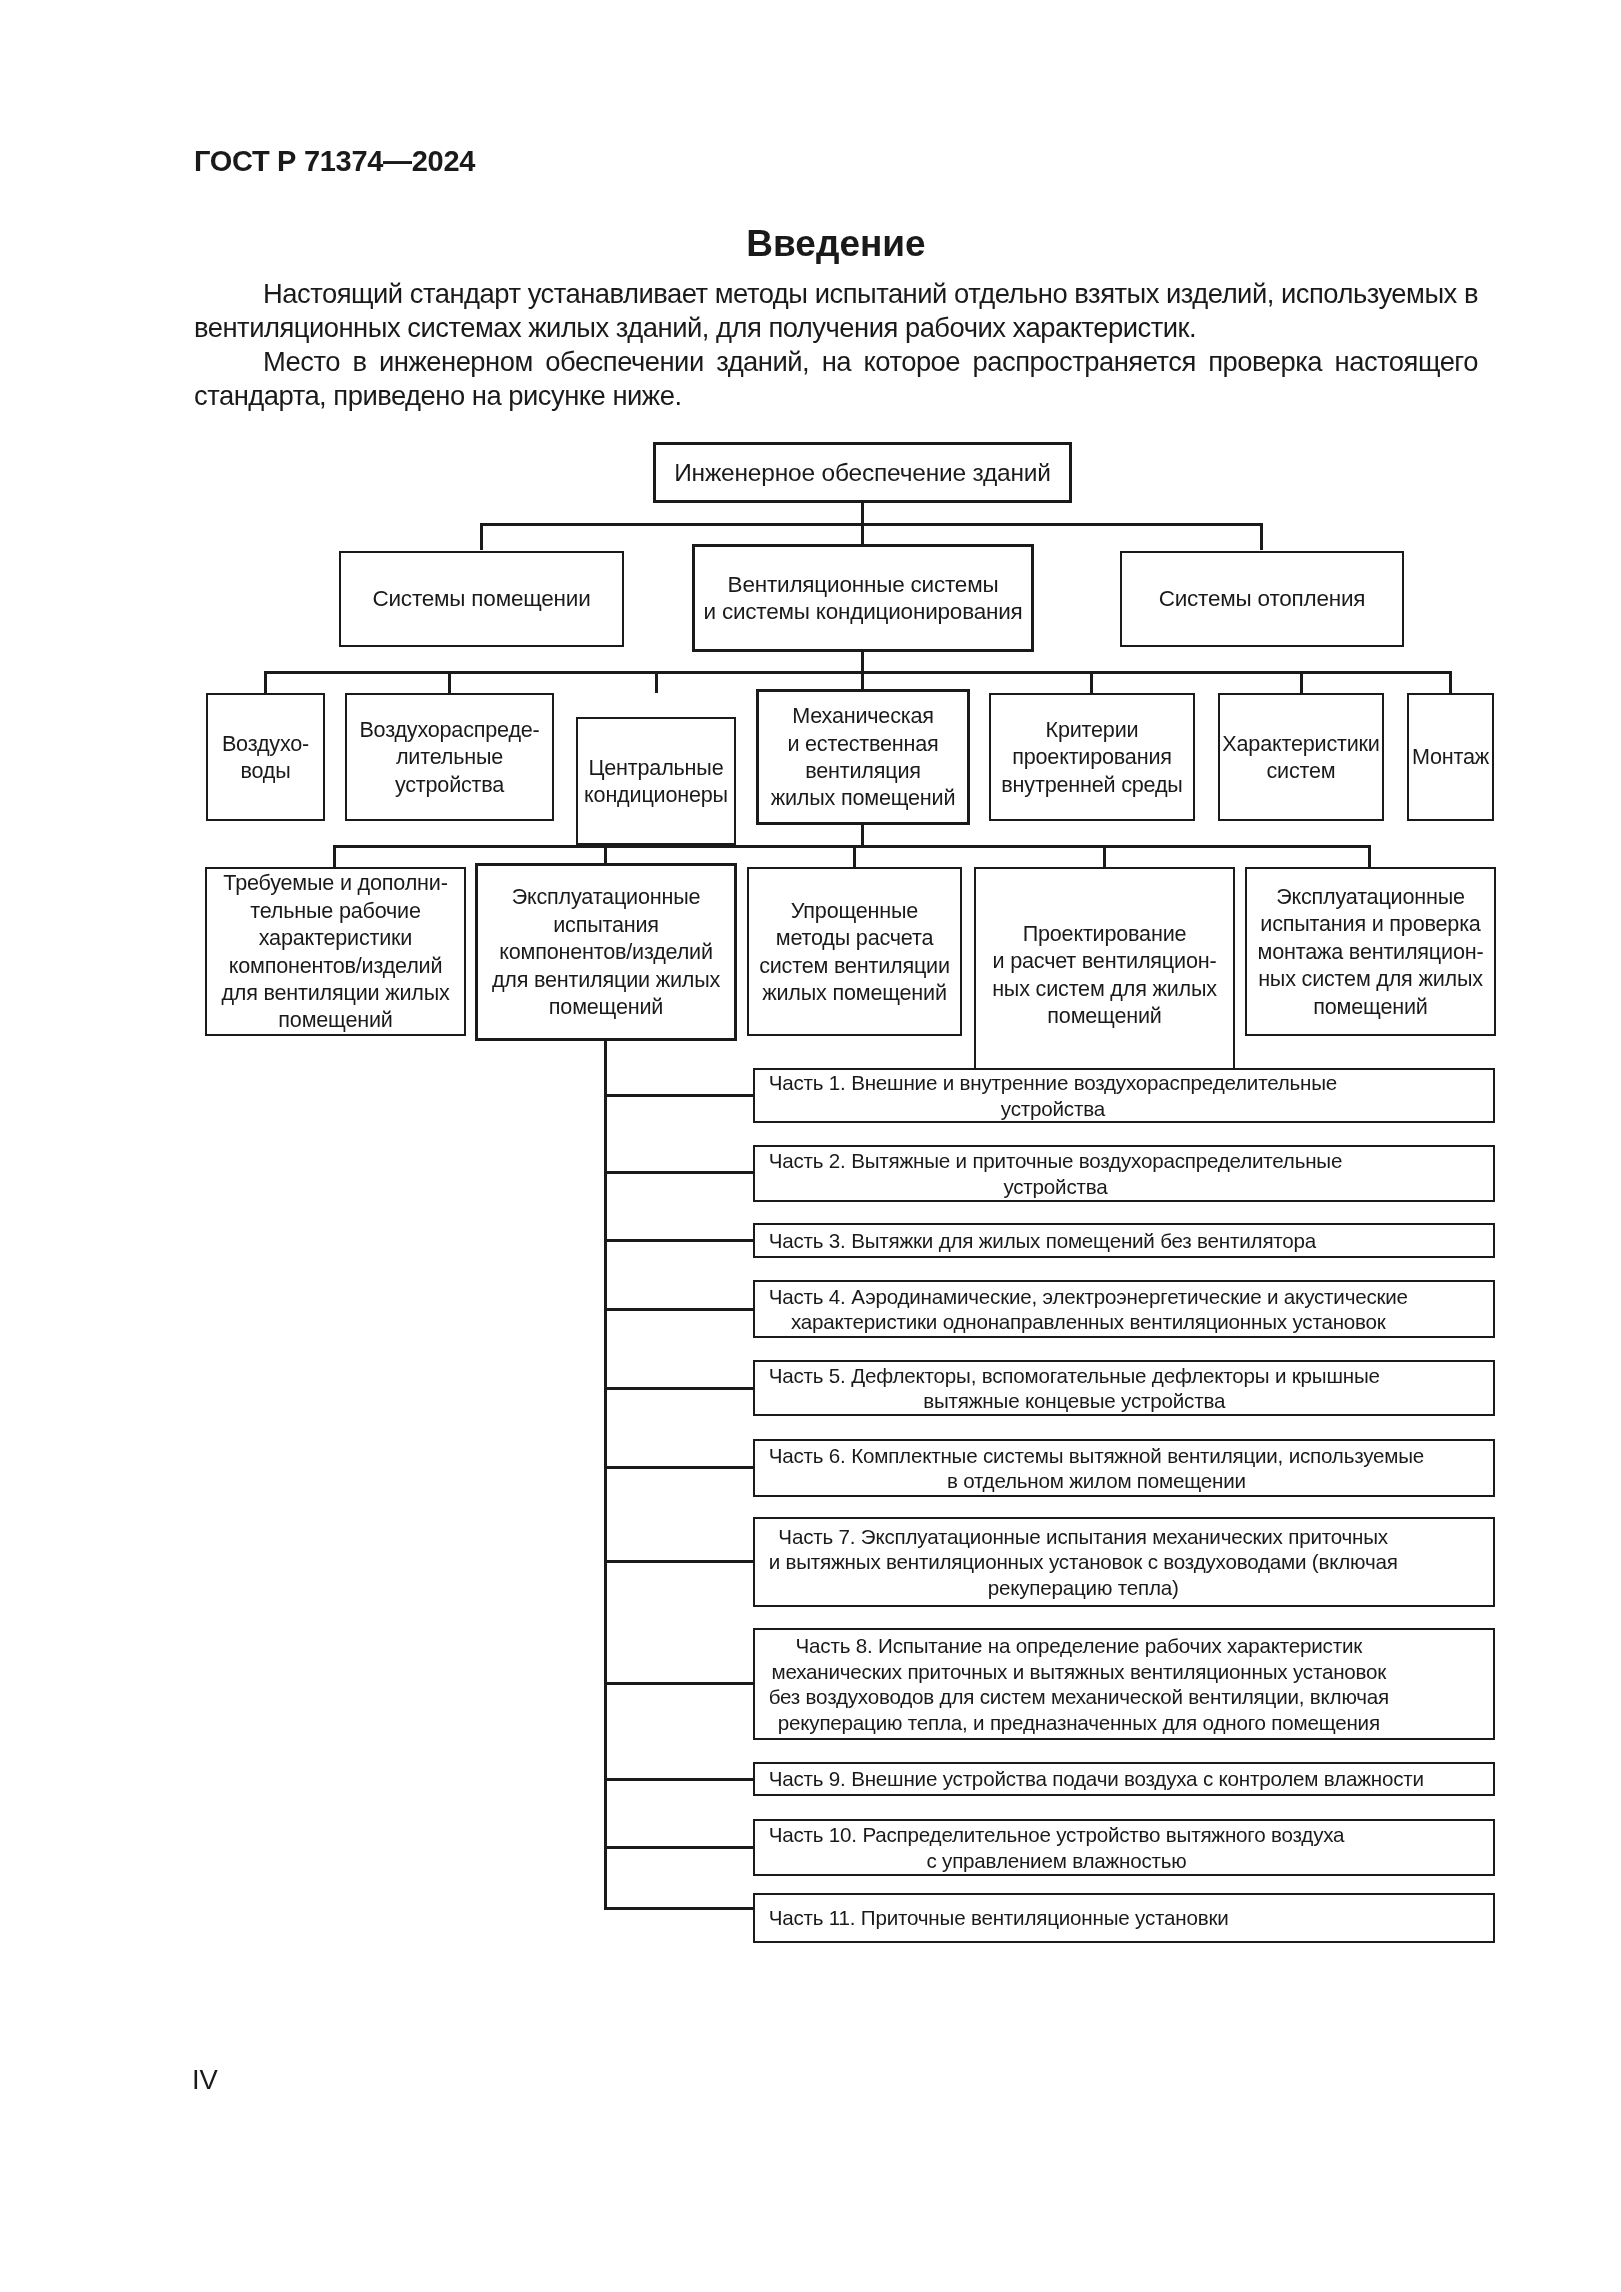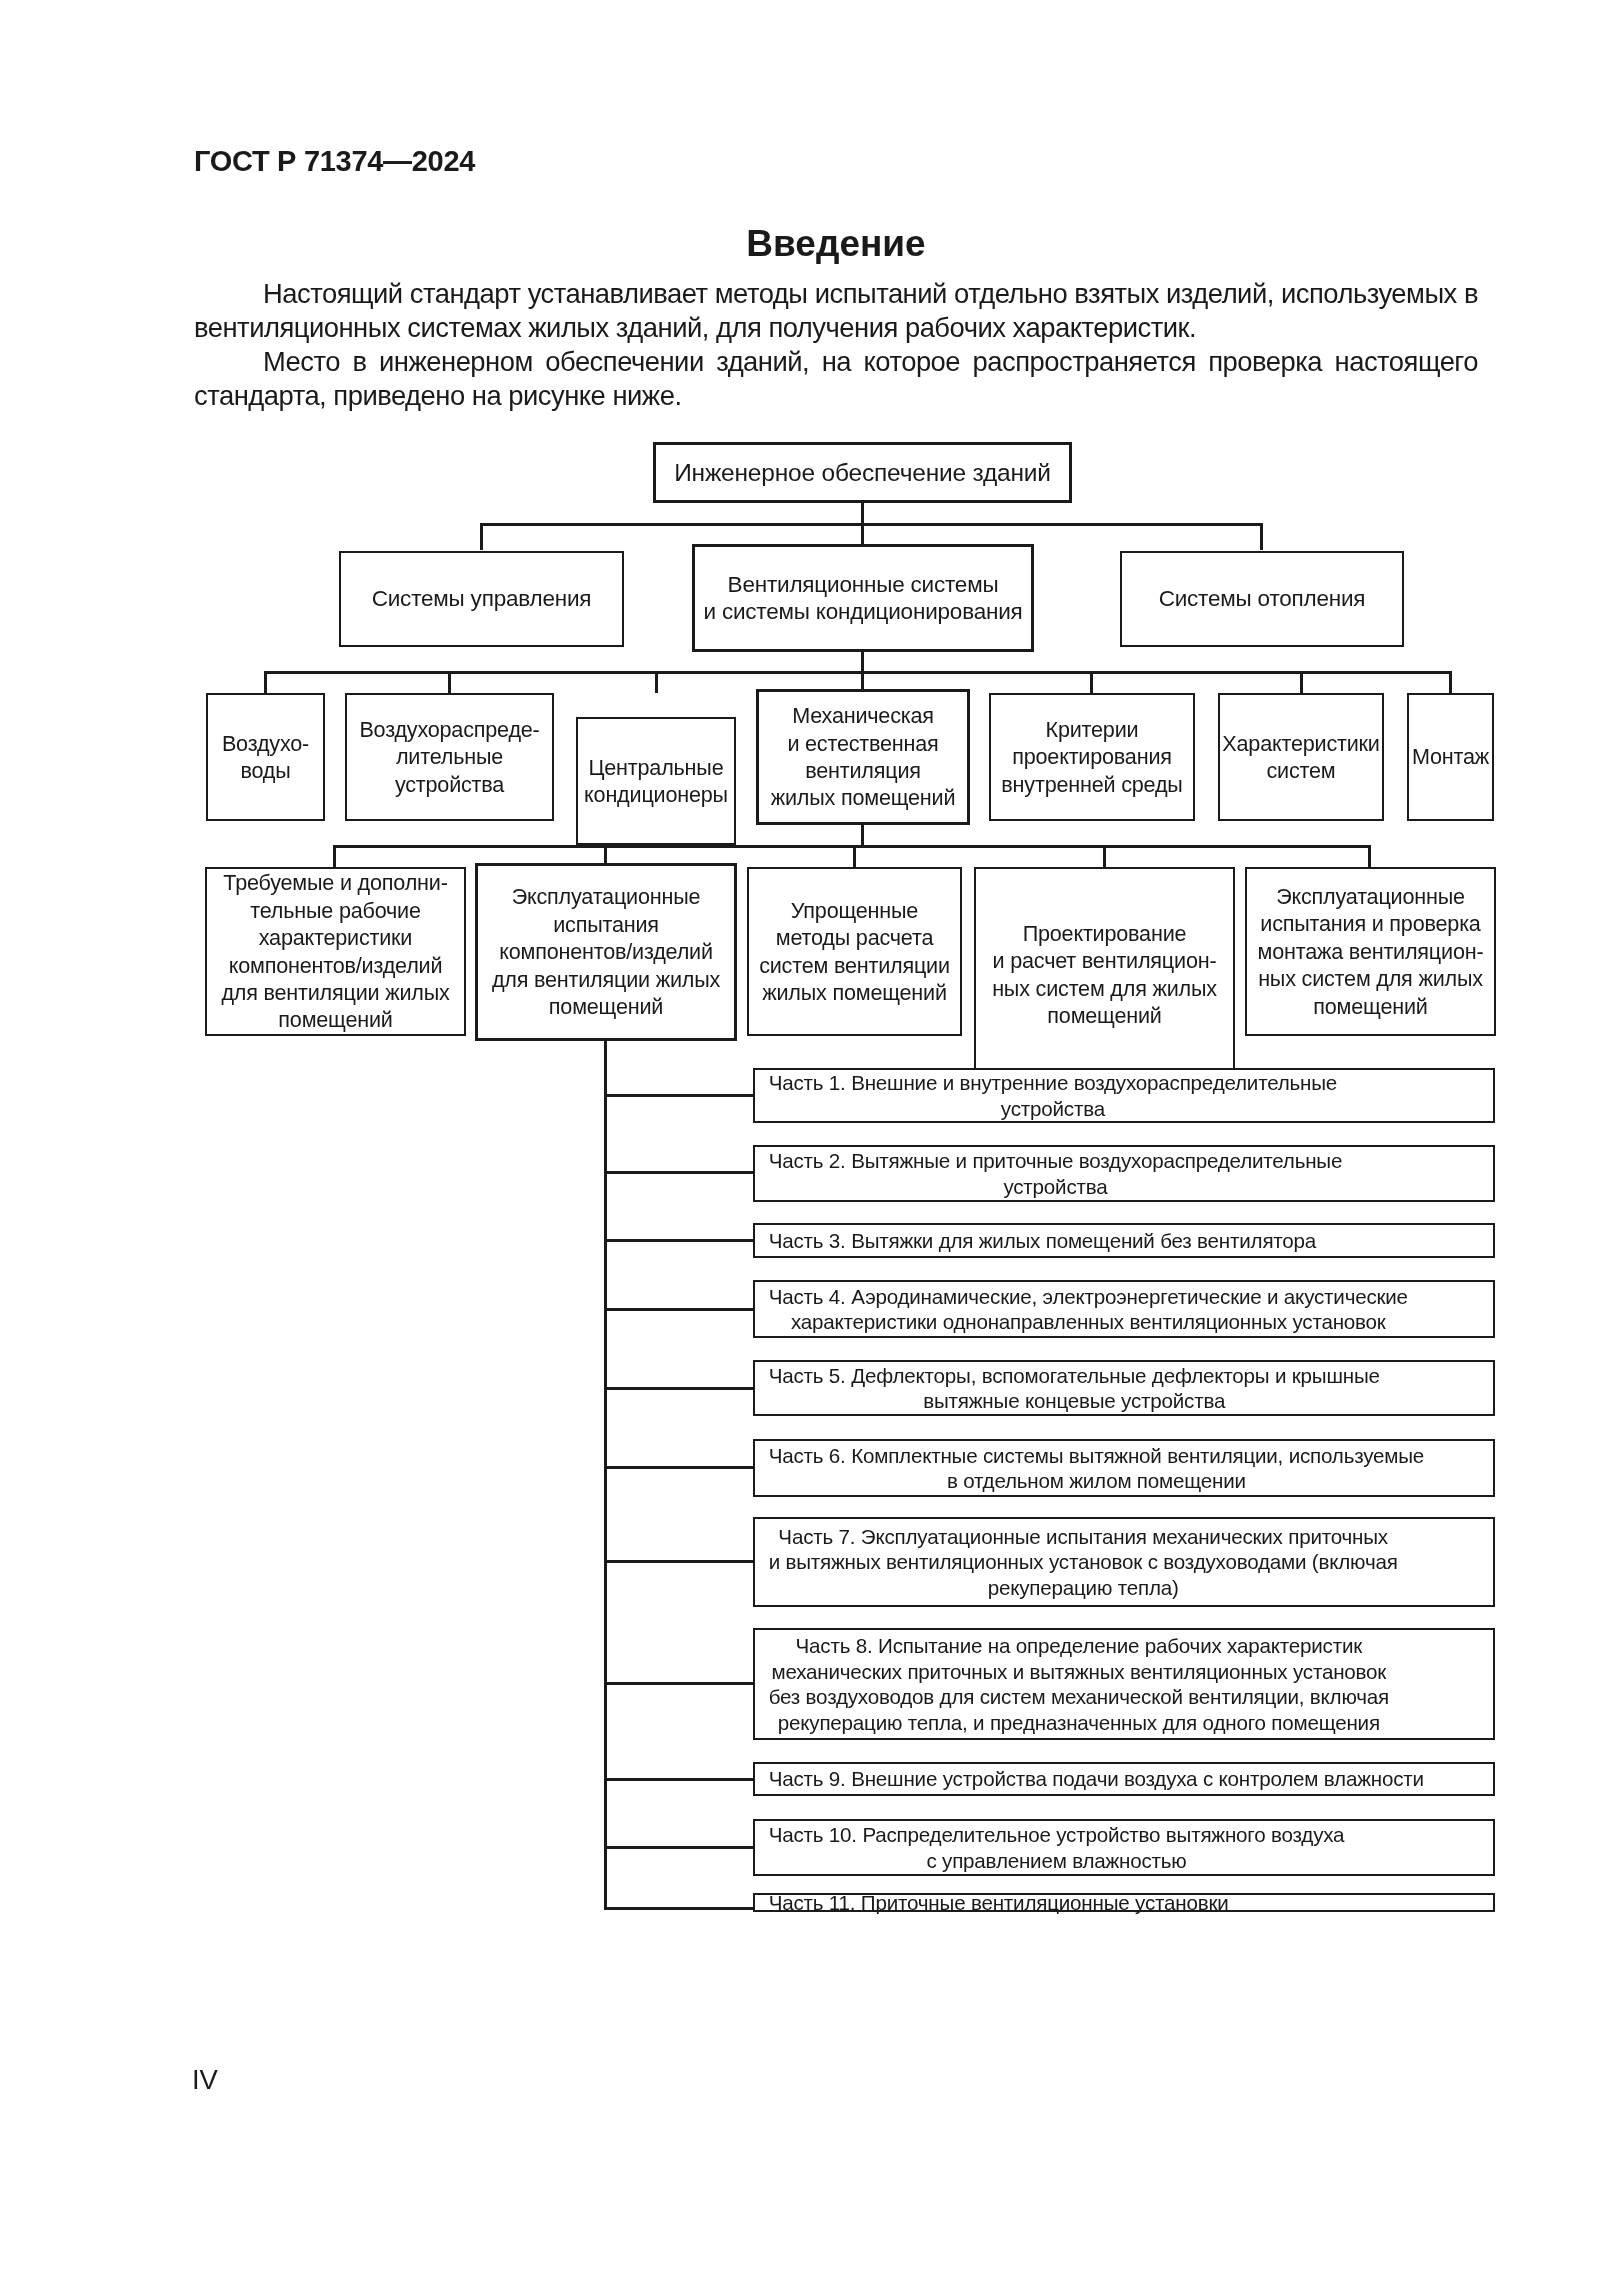--- a/index.html
+++ b/index.html
@@ -78,21 +78,21 @@
     <div class="ln" style="left:604px;top:1387px;width:151px;height:2.9px;"></div>
     <div class="ln" style="left:604px;top:1466px;width:151px;height:2.9px;"></div>
     <div class="ln" style="left:604px;top:1560px;width:151px;height:2.9px;"></div>
     <div class="ln" style="left:604px;top:1682px;width:151px;height:2.9px;"></div>
     <div class="ln" style="left:604px;top:1778px;width:151px;height:2.9px;"></div>
     <div class="ln" style="left:604px;top:1846px;width:151px;height:2.9px;"></div>
     <div class="ln" style="left:604px;top:1907px;width:151px;height:2.9px;"></div>
 
     <div class="box root bold" style="left:653px;top:442px;width:419px;height:61px;">Инженерное обеспечение зданий</div>
 
-    <div class="box lvl2" style="left:339px;top:551px;width:285px;height:96px;">Системы управления</div>
+    <div class="box lvl2" style="left:339px;top:551px;width:285px;height:96px;">Системы помещении</div>
     <div class="box lvl2 bold" style="left:692px;top:544px;width:342px;height:108px;">Вентиляционные системы
 и системы кондиционирования</div>
     <div class="box lvl2" style="left:1120px;top:551px;width:284px;height:96px;">Системы отопления</div>
 
     <div class="box" style="left:206px;top:693px;width:119px;height:128px;">Воздухо-
 воды</div>
     <div class="box" style="left:345px;top:693px;width:209px;height:128px;">Воздухораспреде-
 лительные
 устройства</div>
     <div class="box" style="left:576px;top:717px;width:160px;height:128px;">Центральные
@@ -147,20 +147,20 @@
     <div class="part" style="left:753px;top:1517px;width:742px;height:90px;">Часть 7. Эксплуатационные испытания механических приточных
 и вытяжных вентиляционных установок с воздуховодами (включая
 рекуперацию тепла)</div>
     <div class="part hl" style="left:753px;top:1628px;width:742px;height:112px;">Часть 8. Испытание на определение рабочих характеристик
 механических приточных и вытяжных вентиляционных установок
 без воздуховодов для систем механической вентиляции, включая
 рекуперацию тепла, и предназначенных для одного помещения</div>
     <div class="part" style="left:753px;top:1762px;width:742px;height:34px;">Часть 9. Внешние устройства подачи воздуха с контролем влажности</div>
     <div class="part" style="left:753px;top:1819px;width:742px;height:57px;">Часть 10. Распределительное устройство вытяжного воздуха
 с управлением влажностью</div>
-    <div class="part" style="left:753px;top:1893px;width:742px;height:19px;">Часть 11. Приточные вентиляционные установки</div>
+    <div class="part" style="left:753px;top:1893px;width:742px;height:50px;">Часть 11. Приточные вентиляционные установки</div>
 
   </div>
 
   <div class="page-num">IV</div>
 
 </div>
 
 
 </body></html>

